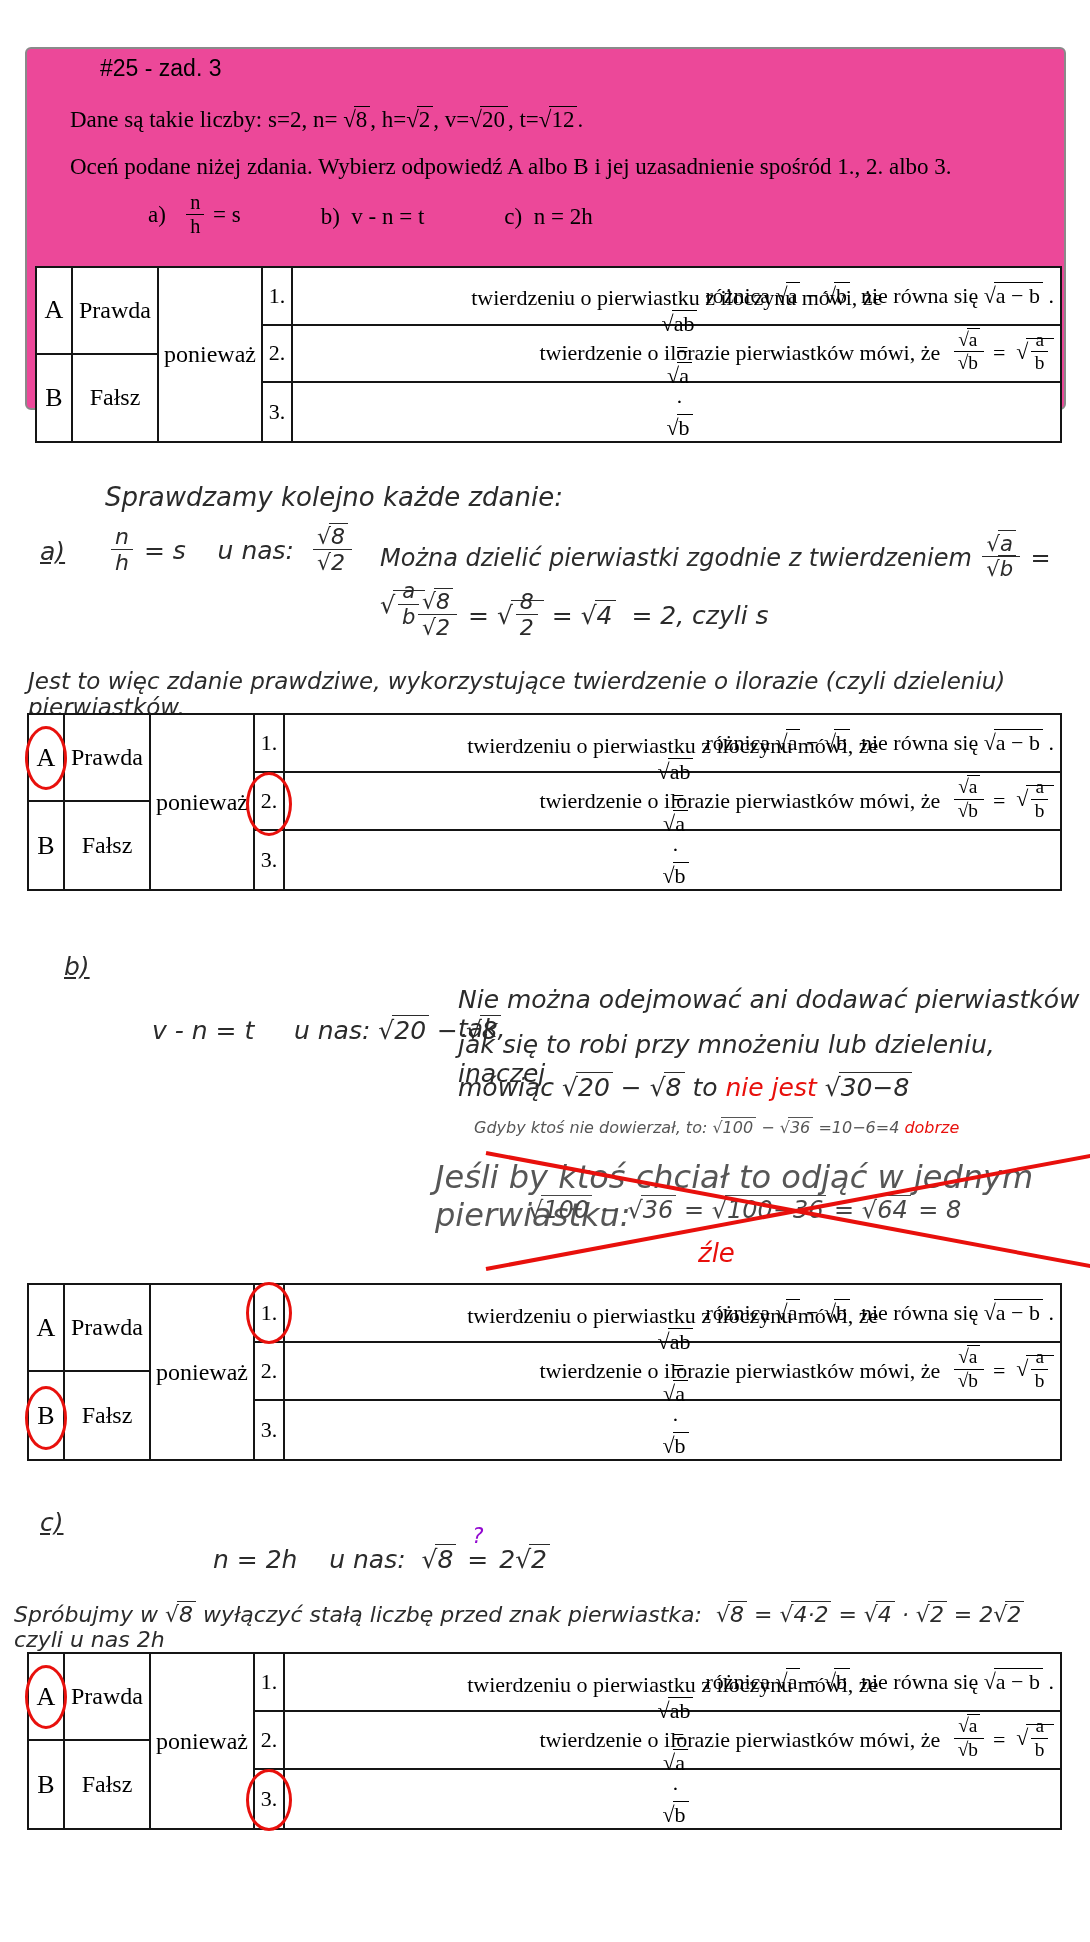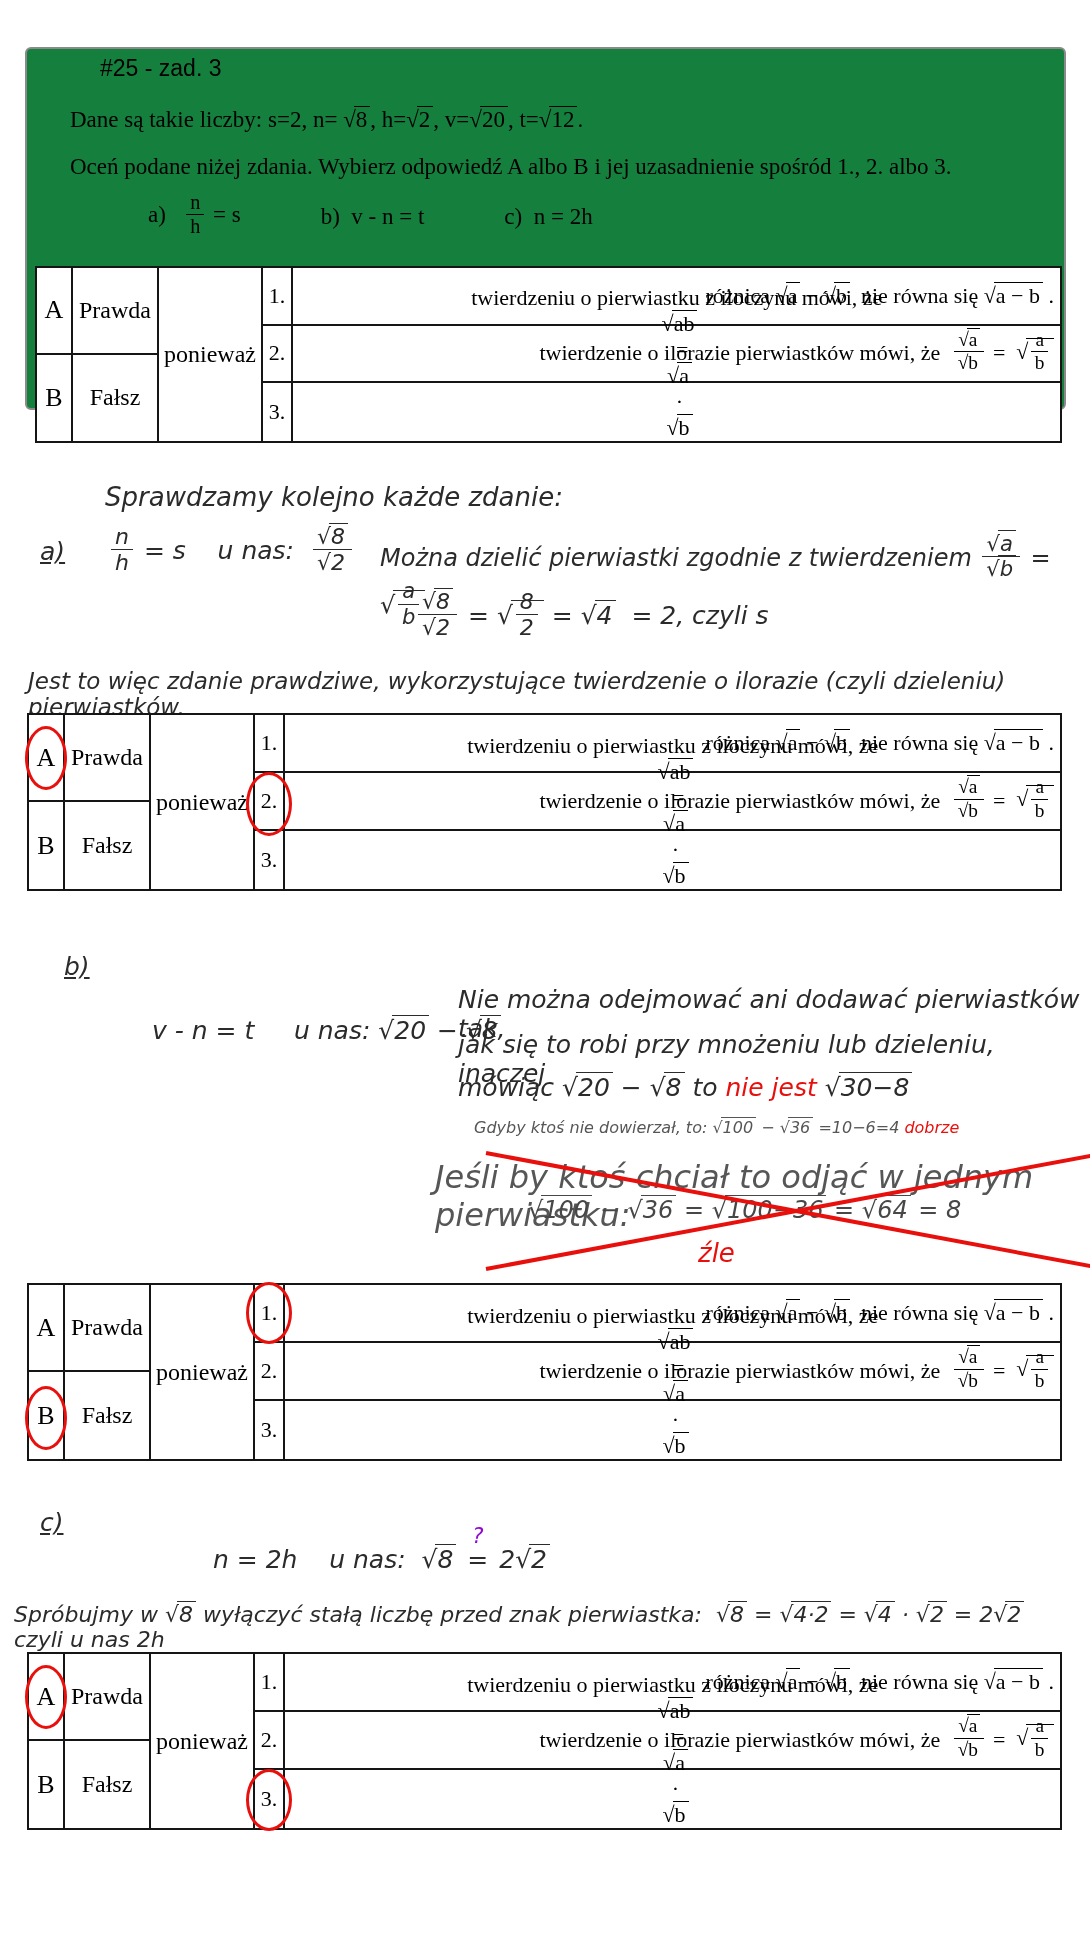--- a/index.html
+++ b/index.html
@@ -2,21 +2,21 @@
 <html><head>
 <meta charset="utf-8">
 <style>
   * { margin:0; padding:0; box-sizing:border-box; }
   body { background:#fff; }
   .page { position:relative; width:1090px; height:1942px; background:#ffffff; overflow:hidden;
           font-family:"Liberation Serif", serif; color:#000; }
 
   
   .problem-box { position:absolute; left:25px; top:47px; width:1041px; height:363px;
-                 border:2px solid #8a8a8a; border-radius:6px; background:#15803d; }
+                 border:2px solid #8a8a8a; border-radius:6px; background:#ec4899; }
   .title { position:absolute; left:73px; top:6px; font-family:"Liberation Sans", sans-serif;
            font-size:23px; color:#000; }
   .given { position:absolute; left:43px; top:58px; font-size:23px; white-space:pre-wrap; }
   .instruction { position:absolute; left:43px; top:105px; font-size:23px; white-space:pre-wrap; }
   .options { position:absolute; left:121px; top:145px; display:flex; gap:80px; align-items:center;
              font-size:23px; }
   .options .opt { white-space:pre-wrap; }
 
   
   .ans-table { position:absolute; width:1035px; height:178px; display:grid;

